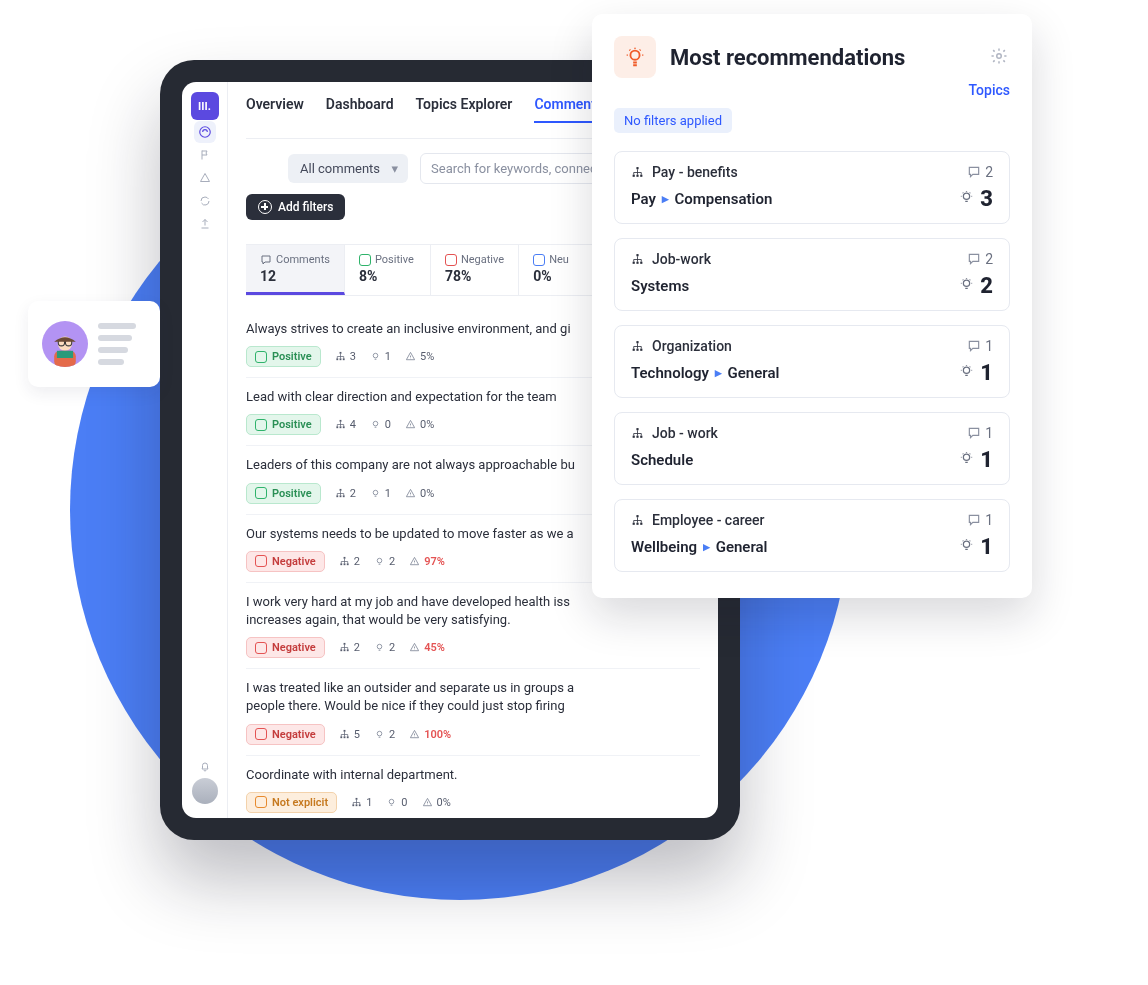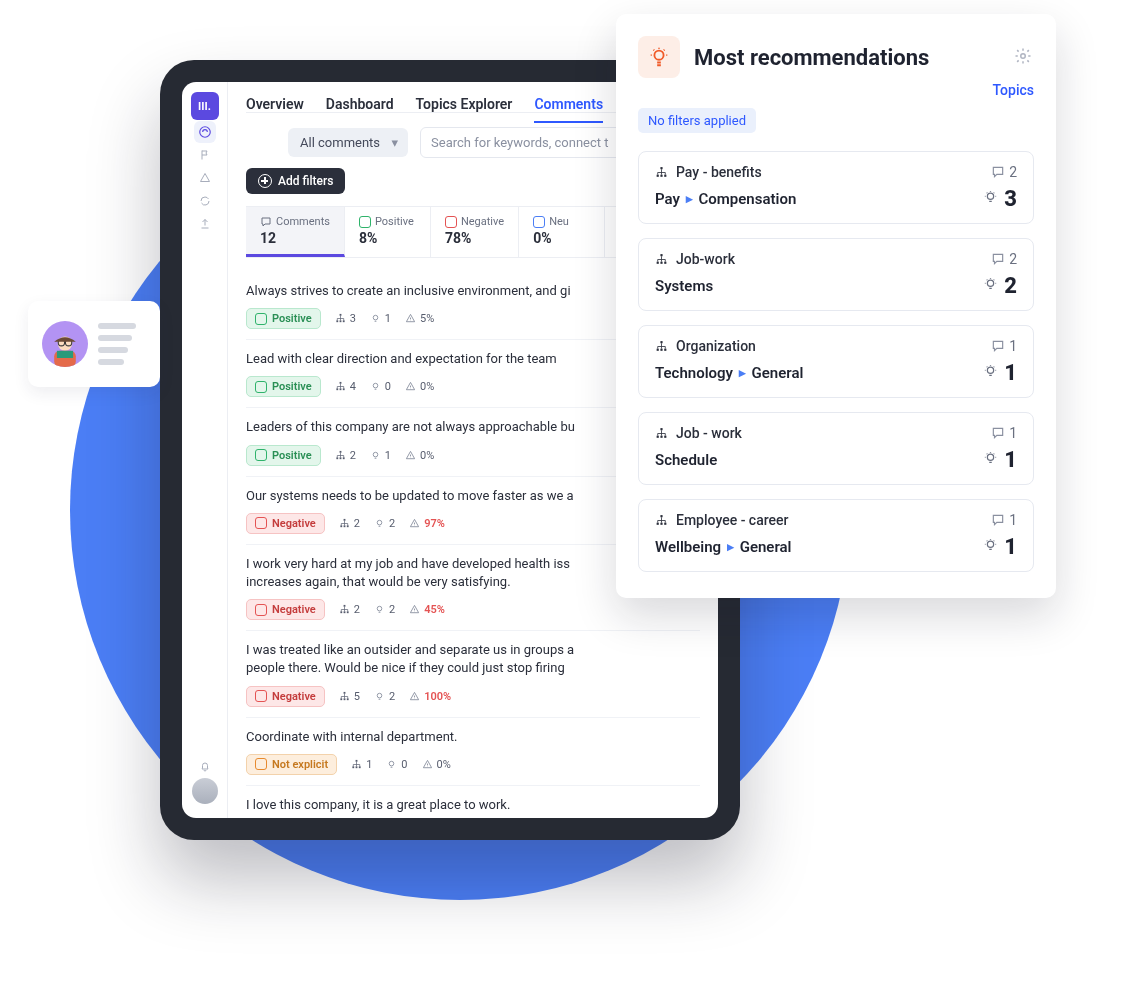--- a/index.html
+++ b/index.html
@@ -25,30 +25,30 @@
 
 .sidebar { width:46px; border-right:1px solid #eceef3; display:flex; flex-direction:column; align-items:center; padding-top:10px; gap:1px;}
 .logo { width:28px; height:28px; background:#5b49e0; border-radius:6px; display:flex; align-items:center; justify-content:center; color:#fff; font-size:11px; font-weight:700;}
 .side-ico { width:22px; height:22px; display:flex; align-items:center; justify-content:center; color:#a7adbb;}
 .side-ico.active { background:#eef1fb; border-radius:6px; color:#5b49e0;}
 .sidebar-spacer { flex:1;}
 .avatar-small { width:26px; height:26px; border-radius:50%; background:linear-gradient(#c9cdd6,#aab0bc); margin-bottom:14px;}
 
 
 .main { flex:1; padding:14px 18px; overflow:hidden;}
-.tabs { display:flex; gap:22px; border-bottom:1px solid #eceef3; font-size:14px; font-weight:600; color:#2b2f3b; padding-bottom:0; margin-bottom:14px;}
+.tabs { display:flex; gap:22px; border-bottom:1px solid #eceef3; font-size:14px; font-weight:600; color:#2b2f3b; padding-bottom:26px; margin-bottom:14px;}
 .tabs .tab { cursor:pointer; color:#2b2f3b;}
 .tabs .tab.active { color:#2e58ff; border-bottom:2px solid #2e58ff; padding-bottom:9px; margin-bottom:-11px;}
 
 .filter-row { display:flex; gap:12px; align-items:center; margin-bottom:10px;margin-left:42px;}
 .dd { background:#edf0f5; border-radius:6px; padding:7px 28px 7px 12px; font-size:13px; color:#44495a; position:relative;}
 .dd::after { content:"▾"; position:absolute; right:10px; color:#8a90a0;}
 .search { flex:1; background:#fff; border:1px solid #e4e7ee; border-radius:6px; padding:7px 10px; font-size:13px; color:#8a90a0;}
 
-.add-filters { display:inline-flex; align-items:center; gap:6px; background:#2b2f3b; color:#fff; font-size:12px; font-weight:500; padding:6px 12px; border-radius:6px; margin-bottom:12px;}
+.add-filters { display:inline-flex; align-items:center; gap:6px; background:#2b2f3b; color:#fff; font-size:12px; font-weight:500; padding:6px 12px; border-radius:6px; margin-bottom:24px;}
 .add-filters .plus { width:14px; height:14px; border:1.5px solid #fff; border-radius:50%; position:relative;}
 .add-filters .plus::before,.add-filters .plus::after{content:"";position:absolute;background:#fff;}
 .add-filters .plus::before{width:7px;height:1.5px;top:5px;left:2px;}
 .add-filters .plus::after{width:1.5px;height:7px;top:2px;left:5px;}
 
 .stats { display:flex; gap:0; border-top:1px solid #eceef3; border-bottom:1px solid #eceef3;}
 .stat { padding:8px 14px; border-right:1px solid #eceef3; min-width:86px;}
 .stat:first-child{ border-bottom:3px solid #5b49e0; background:#f3f4f8;}
 .stat .lbl { font-size:11px; color:#6a7080; display:flex; align-items:center; gap:4px;}
 .stat .val { font-size:14px; font-weight:700; color:#2b2f3b; margin-top:2px;}
@@ -64,21 +64,21 @@
 .crow .txt { font-size:13px; color:#2b2f3b; margin-bottom:8px; line-height:1.4;}
 .badges { display:flex; align-items:center; gap:14px; font-size:11px; color:#565c6d;}
 .pill { display:inline-flex; align-items:center; gap:5px; padding:3px 8px; border-radius:5px; font-weight:600; font-size:11px;}
 .pill.positive { background:#e3f6eb; color:#2a8f55; border:1px solid #b9e8ce;}
 .pill.negative { background:#fde7e7; color:#c43c3c; border:1px solid #f6c3c3;}
 .pill.notexplicit { background:#fdeedd; color:#c6791f; border:1px solid #f3d2ab;}
 .meta { display:inline-flex; align-items:center; gap:4px; font-size:11px; color:#565c6d;}
 .meta .red { color:#e45353; font-weight:600;}
 
 
-.panel { position:absolute; left:616px; top:14px; width:440px; background:#fff; border-radius:10px; box-shadow: 0 18px 44px rgba(20,20,40,.16); z-index:10; padding:22px 22px 12px 22px;}
+.panel { position:absolute; left:592px; top:14px; width:440px; background:#fff; border-radius:10px; box-shadow: 0 18px 44px rgba(20,20,40,.16); z-index:10; padding:22px 22px 12px 22px;}
 .panel-head { display:flex; align-items:center; gap:14px; margin-bottom:4px;}
 .bulb { width:42px; height:42px; background:#fdeee7; border-radius:8px; display:flex; align-items:center; justify-content:center; color:#f05a28;}
 .panel-title { font-size:22px; font-weight:700; color:#1f2330;}
 .panel-gear { margin-left:auto; color:#b0b5c2; width:20px; height:20px; }
 .topics-link { text-align:right; color:#2e58ff; font-size:14px; font-weight:500; margin-bottom:10px;}
 .nofilter { display:inline-block; background:#eaf0fc; color:#2e58ff; font-size:13px; padding:5px 10px; border-radius:5px; margin-bottom:18px;}
 
 .rec { border:1px solid #e6e9f0; border-radius:8px; padding:12px 16px; margin-bottom:14px;}
 .rec-row1 { display:flex; align-items:center; gap:8px; font-size:14px; color:#2b2f3b; margin-bottom:6px;}
 .rec-row1 .cat { font-weight:500; color:#2b2f3b;}

